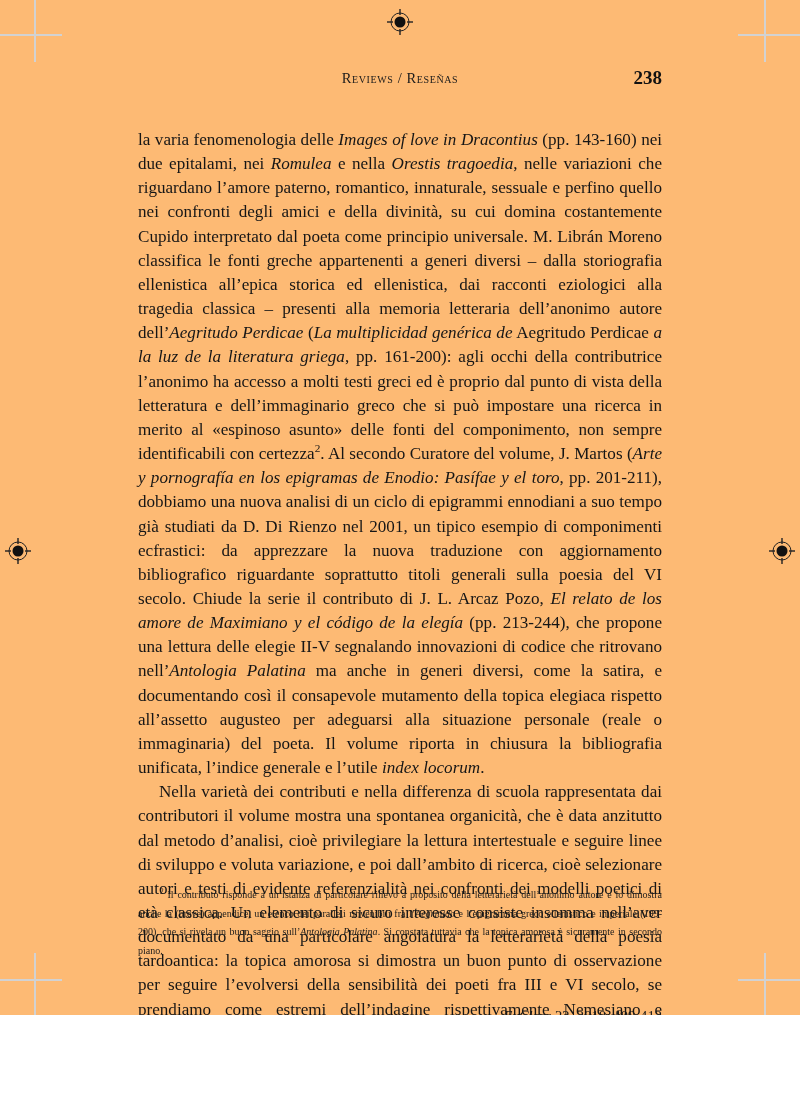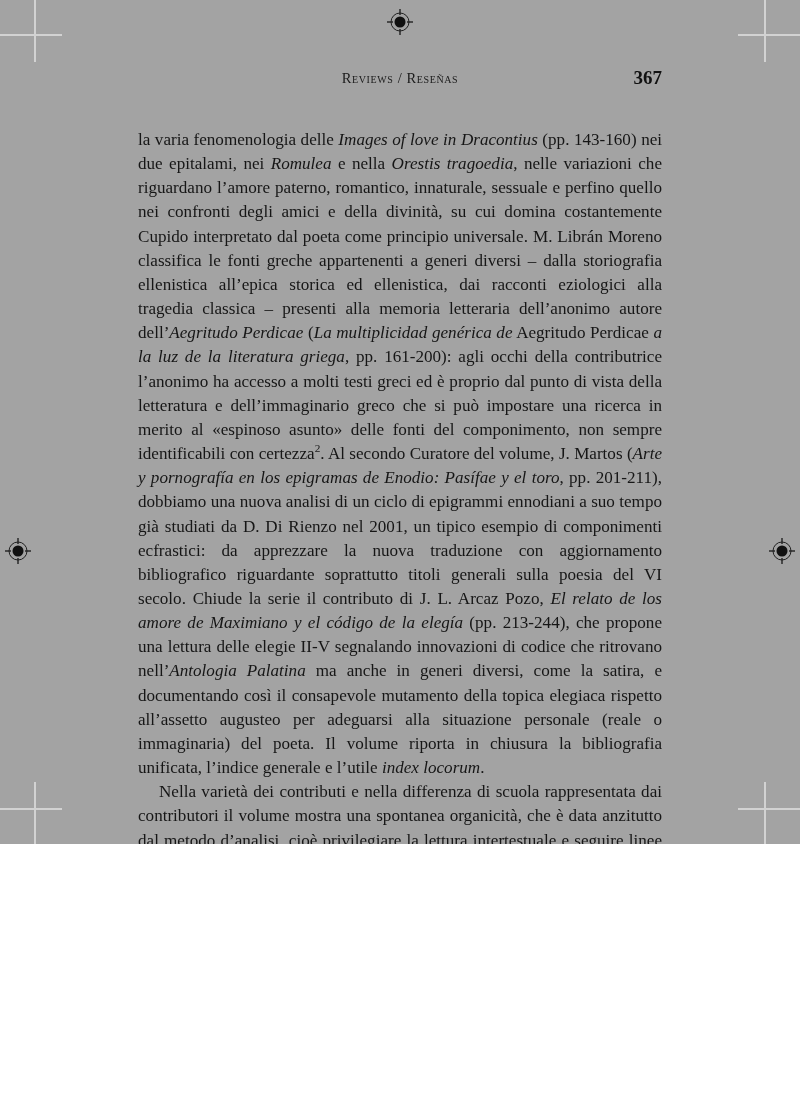--- a/index.html
+++ b/index.html
@@ -4,22 +4,22 @@
 <style>
   html, body {
     margin: 0;
     padding: 0;
     background: #ffffff;
   }
 
   .page {
     position: relative;
     width: 800px;
-    height: 844px;
-    background: #a3a3a3;
+    height: 1015px;
+    background: #fdba74;
     overflow: hidden;
     font-family: "Liberation Serif", "DejaVu Serif", serif;
     color: #161616;
   }
 
   
   .crop-mark {
     position: absolute;
     background: #d2d2d2;
   }
@@ -179,21 +179,21 @@
     <circle cx="13" cy="13" r="9" fill="none" stroke="#222" stroke-width="1"></circle>
     <circle cx="13" cy="13" r="5.5" fill="#111"></circle>
     <line x1="13" y1="0" x2="13" y2="6" stroke="#222" stroke-width="1.4"></line>
     <line x1="13" y1="20" x2="13" y2="26" stroke="#222" stroke-width="1.4"></line>
     <line x1="0" y1="13" x2="6" y2="13" stroke="#222" stroke-width="1.4"></line>
     <line x1="20" y1="13" x2="26" y2="13" stroke="#222" stroke-width="1.4"></line>
   </svg>
 
   <div class="running-head">
     <div class="running-head-title">Reviews / Reseñas</div>
-    <div class="running-head-folio">367</div>
+    <div class="running-head-folio">238</div>
   </div>
 
   <div class="text-column">
 
     <p class="body-par"><span>la varia fenomenologia delle </span><i>Images of love in Dracontius</i><span> (pp. 143-160) nei due epitalami, nei </span><i>Romulea</i><span> e nella </span><i>Orestis tragoedia</i><span>, nelle variazioni che riguardano l’amore paterno, romantico, innaturale, sessuale e perfino quello nei confronti degli amici e della divinità, su cui domina costantemente Cupido interpretato dal poeta come principio universale. M. Librán Moreno classifica le fonti greche appartenenti a generi diversi – dalla storiografia ellenistica all’epica storica ed ellenistica, dai racconti eziologici alla tragedia classica – presenti alla memoria letteraria dell’anonimo autore dell’</span><i>Aegritudo Perdicae</i><span> (</span><i>La multiplicidad genérica de</i><span> Aegritudo Perdicae</span><i> a la luz de la literatura griega</i><span>, pp. 161-200): agli occhi della contributrice l’anonimo ha accesso a molti testi greci ed è proprio dal punto di vista della letteratura e dell’immaginario greco che si può impostare una ricerca in merito al «espinoso asunto» delle fonti del componimento, non sempre identificabili con certezza</span><sup class="fn-ref">2</sup><span>. Al secondo Curatore del volume, J. Martos (</span><i>Arte y pornografía en los epigramas de Enodio: Pasífae y el toro</i><span>, pp. 201-211), dobbiamo una nuova analisi di un ciclo di epigrammi ennodiani a suo tempo già studiati da D. Di Rienzo nel 2001, un tipico esempio di componimenti ecfrastici: da apprezzare la nuova traduzione con aggiornamento bibliografico riguardante soprattutto titoli generali sulla poesia del VI secolo. Chiude la serie il contributo di J. L. Arcaz Pozo, </span><i>El relato de los amore de Maximiano y el código de la elegía</i><span> (pp. 213-244), che propone una lettura delle elegie II-V segnalando innovazioni di codice che ritrovano nell’</span><i>Antologia Palatina</i><span> ma anche in generi diversi, come la satira, e documentando così il consapevole mutamento della topica elegiaca rispetto all’assetto augusteo per adeguarsi alla situazione personale (reale o immaginaria) del poeta. Il volume riporta in chiusura la bibliografia unificata, l’indice generale e l’utile </span><i>index locorum</i><span>.</span></p>
 
     <p class="body-par indented">Nella varietà dei contributi e nella differenza di scuola rappresentata dai contributori il volume mostra una spontanea organicità, che è data anzitutto dal metodo d’analisi, cioè privilegiare la lettura intertestuale e seguire linee di sviluppo e voluta variazione, e poi dall’ambito di ricerca, cioè selezionare autori e testi di evidente referenzialità nei confronti dei modelli poetici di età classica. Un elemento di sicuro interesse consiste insomma nell’aver documentato da una particolare angolatura la letterarietà della poesia tardoantica: la topica amorosa si dimostra un buon punto di osservazione per seguire l’evolversi della sensibilità dei poeti fra III e VI secolo, se prendiamo come estremi dell’indagine rispettivamente Nemesiano e Massimiano, e per così dire la fedeltà a un codice fondamentalmente condiviso anche a distanza di secoli.</p>
 
   </div>
 

